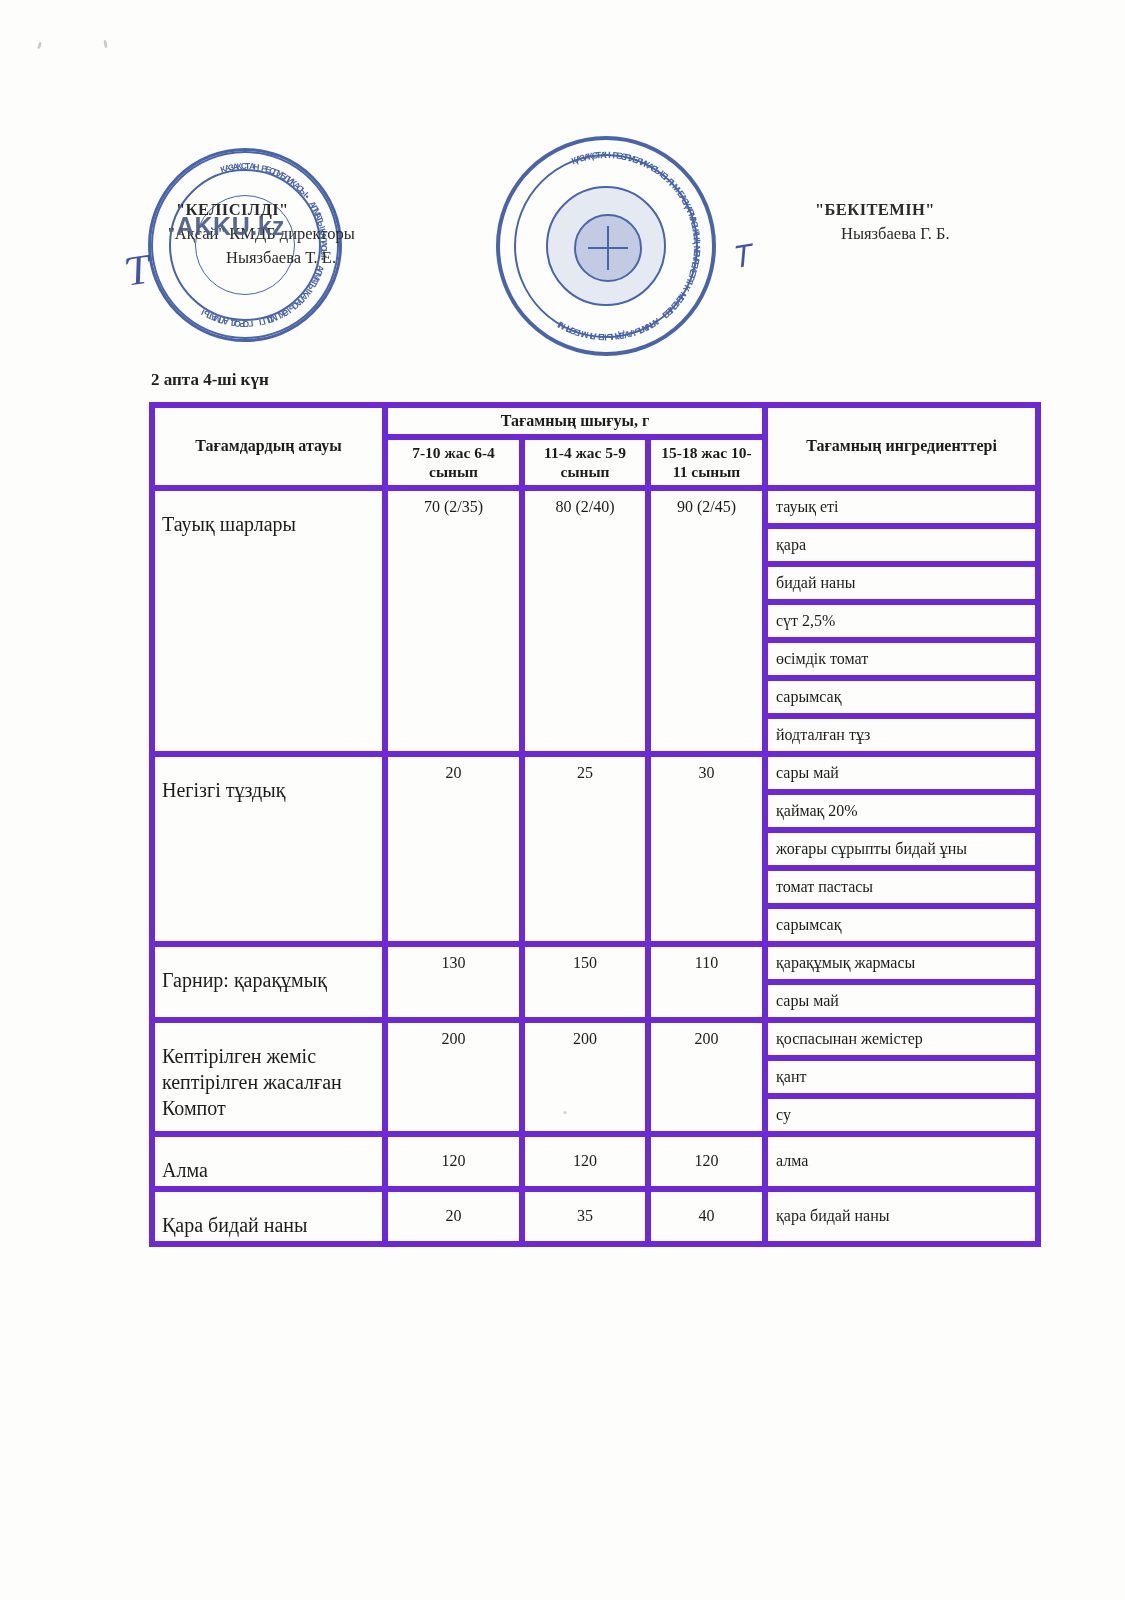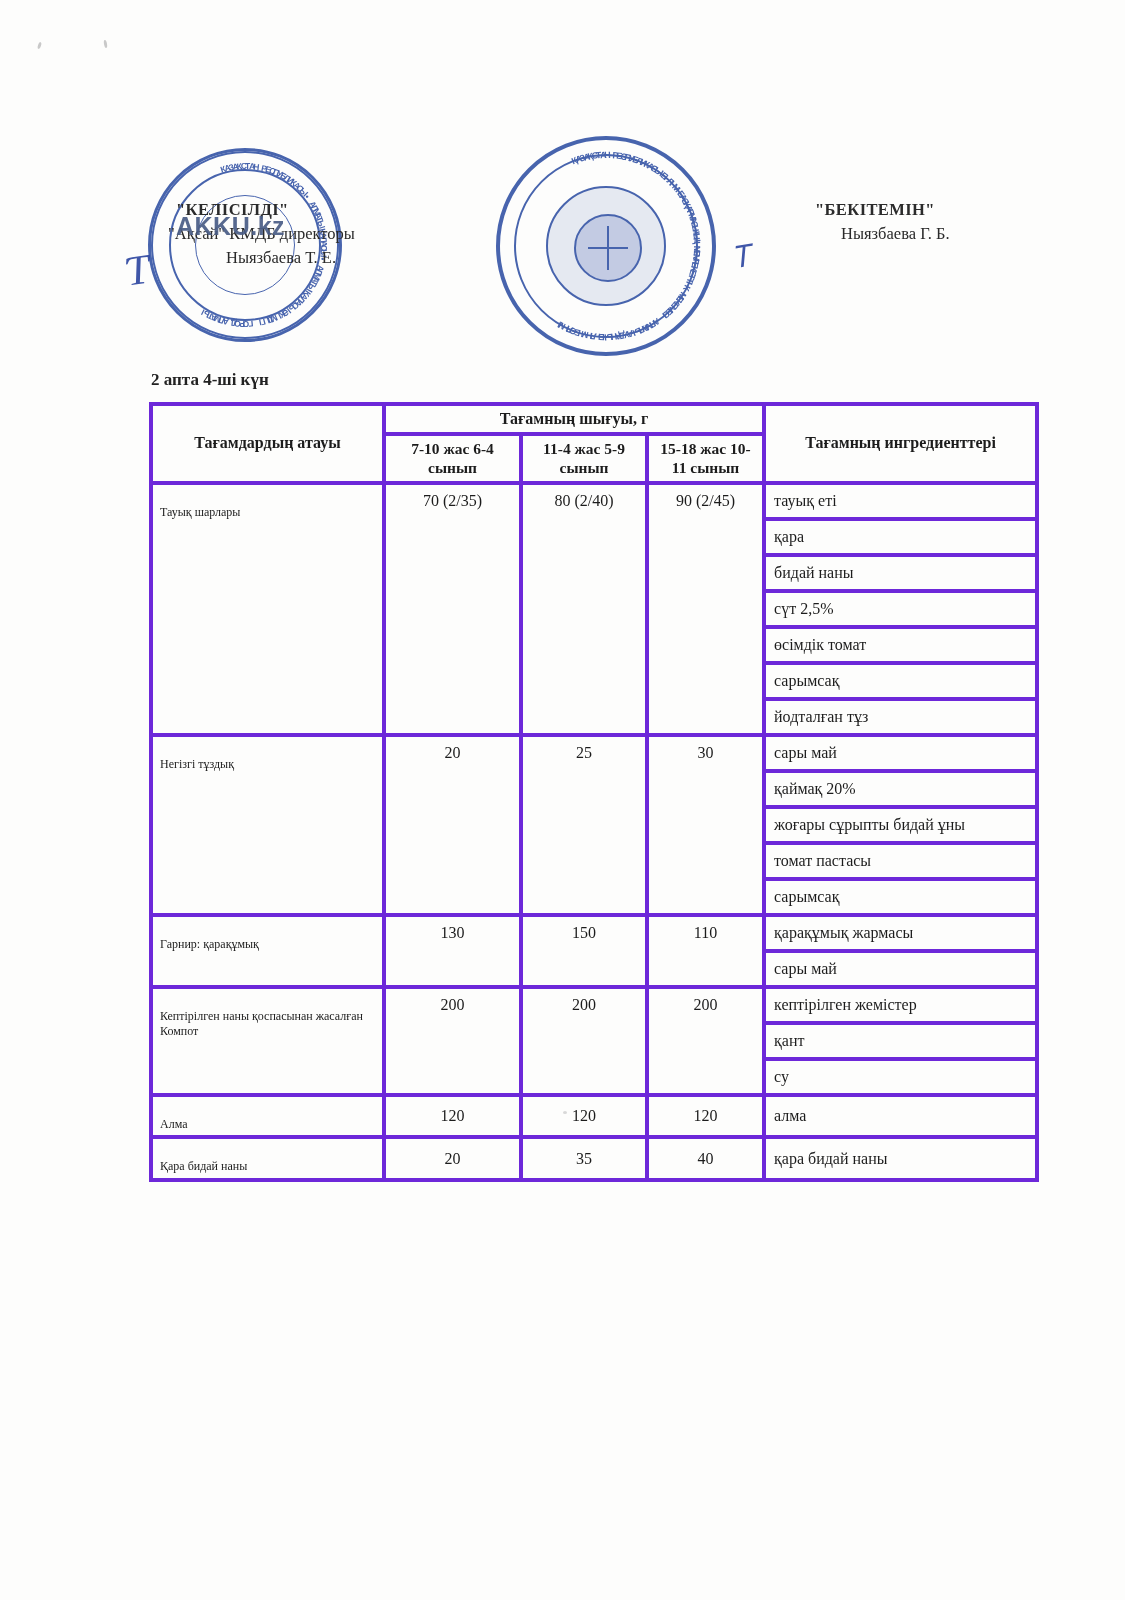--- a/index.html
+++ b/index.html
@@ -216,21 +216,21 @@
     left: 149px;
     top: 402px;
     width: 886px;
     border-collapse: collapse;
     font-size: 16px;
     color: #1c1c1c;
     table-layout: fixed;
   }
   .menu-table th,
   .menu-table td {
-    border: 4px solid #6d28d9;
+    border: 6px solid #6d28d9;
     padding: 3px 7px;
     vertical-align: middle;
   }
   .menu-table thead th {
     text-align: center;
     font-weight: bold;
     line-height: 1.25;
   }
   .col-name   { width: 233px; }
   .col-p1     { width: 137px; }
@@ -239,21 +239,21 @@
   .col-ing    { width: 273px; }
 
   .th-group { padding: 5px 4px 6px; }
   .th-sub   { padding: 8px 4px; font-size: 15.5px; }
   .th-ing   { font-size: 16px; }
 
   td.dish-name {
     vertical-align: top;
     padding-top: 20px;
     line-height: 1.3;
-    font-size: 12px;
+    font-size: 20px;
   }
   td.qty {
     text-align: center;
     vertical-align: top;
     padding-top: 7px;
     font-size: 16px;
   }
   td.qty.mid { vertical-align: middle; padding-top: 3px; }
   td.ingredient {
     font-size: 16px;
@@ -536,25 +536,25 @@
           <td class="dish-name" rowspan="2">Гарнир: қарақұмық</td>
           <td class="qty" rowspan="2">130</td>
           <td class="qty" rowspan="2">150</td>
           <td class="qty" rowspan="2">110</td>
           <td class="ingredient">қарақұмық жармасы</td>
         </tr>
         <tr class="ing-row">
           <td class="ingredient">сары май</td>
         </tr>
         <tr>
-          <td class="dish-name" rowspan="3">Кептірілген наны қоспасынан жасалған Компот</td>
+          <td class="dish-name" rowspan="3">Кептірілген жеміс кептірілген жасалған Компот</td>
           <td class="qty" rowspan="3">200</td>
           <td class="qty" rowspan="3">200</td>
           <td class="qty" rowspan="3">200</td>
-          <td class="ingredient">кептірілген жемістер</td>
+          <td class="ingredient">қоспасынан жемістер</td>
         </tr>
         <tr class="ing-row">
           <td class="ingredient">қант</td>
         </tr>
         <tr class="ing-row">
           <td class="ingredient">су</td>
         </tr>
         <tr>
           <td class="dish-name" rowspan="1">Алма</td>
           <td class="qty mid" rowspan="1">120</td>

